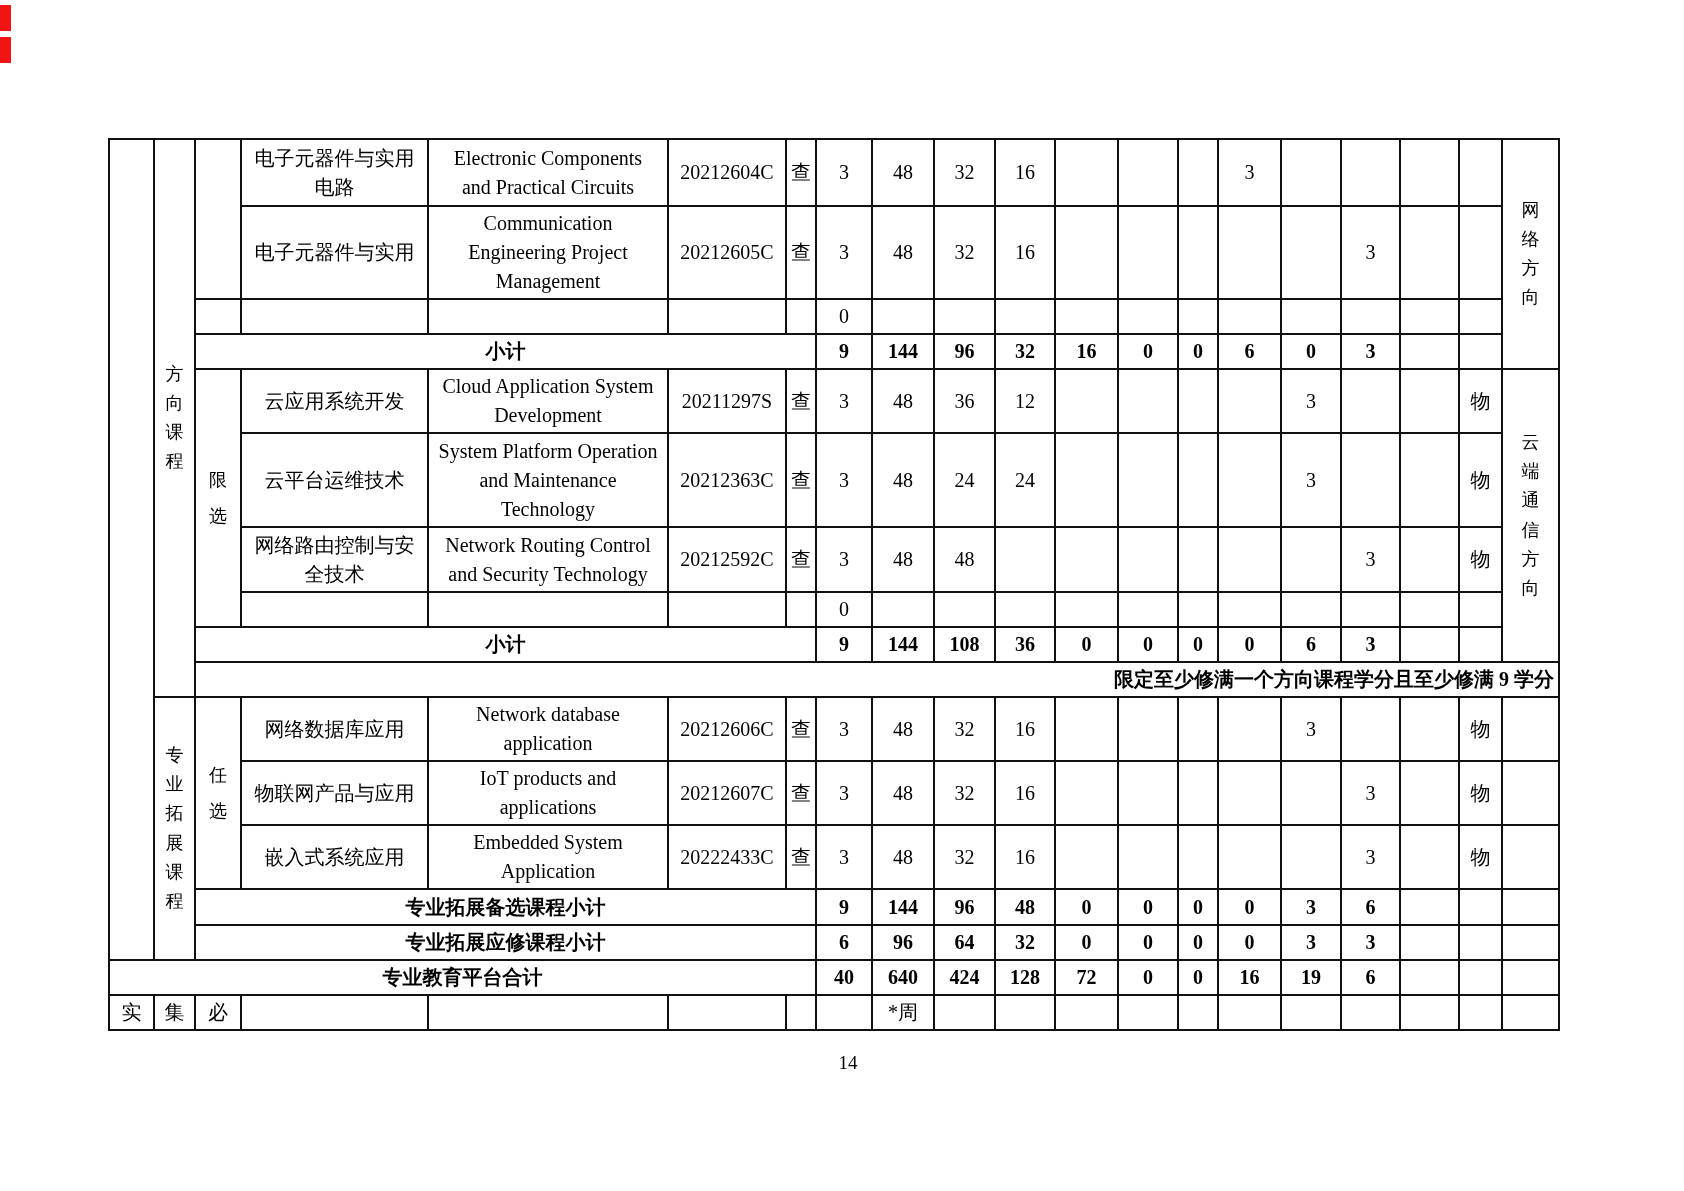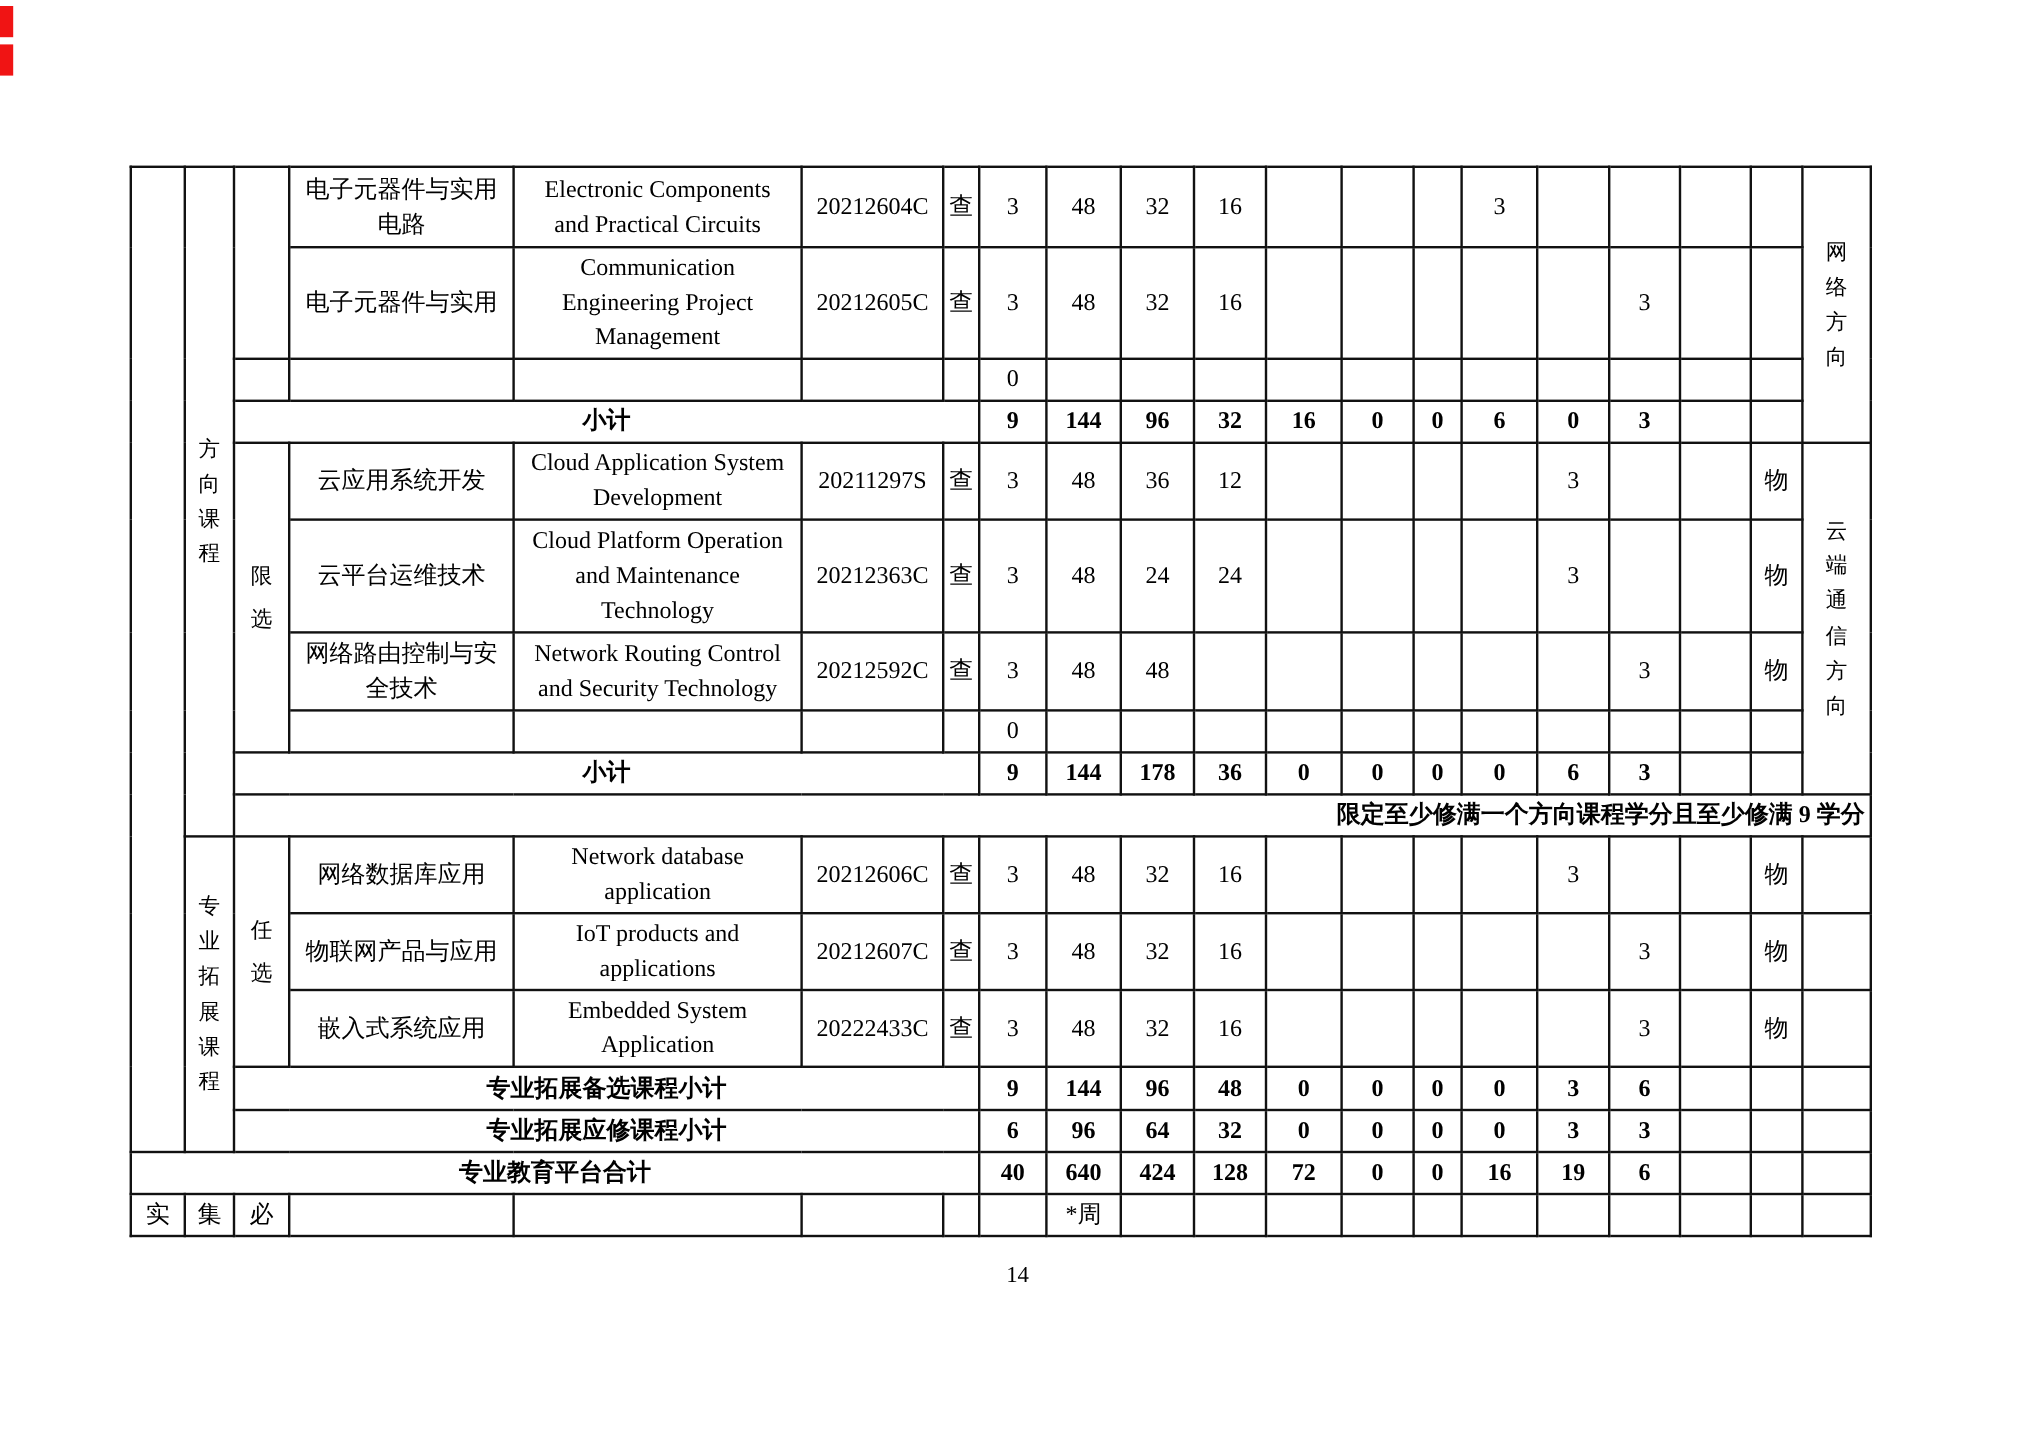--- a/index.html
+++ b/index.html
@@ -175,21 +175,21 @@
     <td class="tc"></td>
     <td></td>
     <td class="tc">物</td>
     <td rowspan="5">
           <div class="vt">云端通信方向</div>
         </td>
   </tr>
 
   <tr style="height:94px">
     <td class="tl pre">云平台运维技术</td>
-    <td class="tl pre">Cloud Platform Operation
+    <td class="tl pre">System Platform Operation
 and Maintenance
 Technology</td>
     <td class="tc">20212363C</td>
     <td class="tc">查</td>
     <td class="tc">3</td>
     <td class="tc">48</td>
     <td class="tc">24</td>
     <td class="tc">24</td>
     <td class="tc"></td>
     <td class="tc"></td>
@@ -238,21 +238,21 @@
     <td></td>
     <td></td>
     <td></td>
     <td></td>
   </tr>
 
   <tr style="height:30px">
     <td colspan="5" class="subtotal-label">小计</td>
     <td class="tc bold">9</td>
     <td class="tc bold">144</td>
-    <td class="tc bold">178</td>
+    <td class="tc bold">108</td>
     <td class="tc bold">36</td>
     <td class="tc bold">0</td>
     <td class="tc bold">0</td>
     <td class="tc bold">0</td>
     <td class="tc bold">0</td>
     <td class="tc bold">6</td>
     <td class="tc bold">3</td>
     <td></td>
     <td></td>
   </tr>

